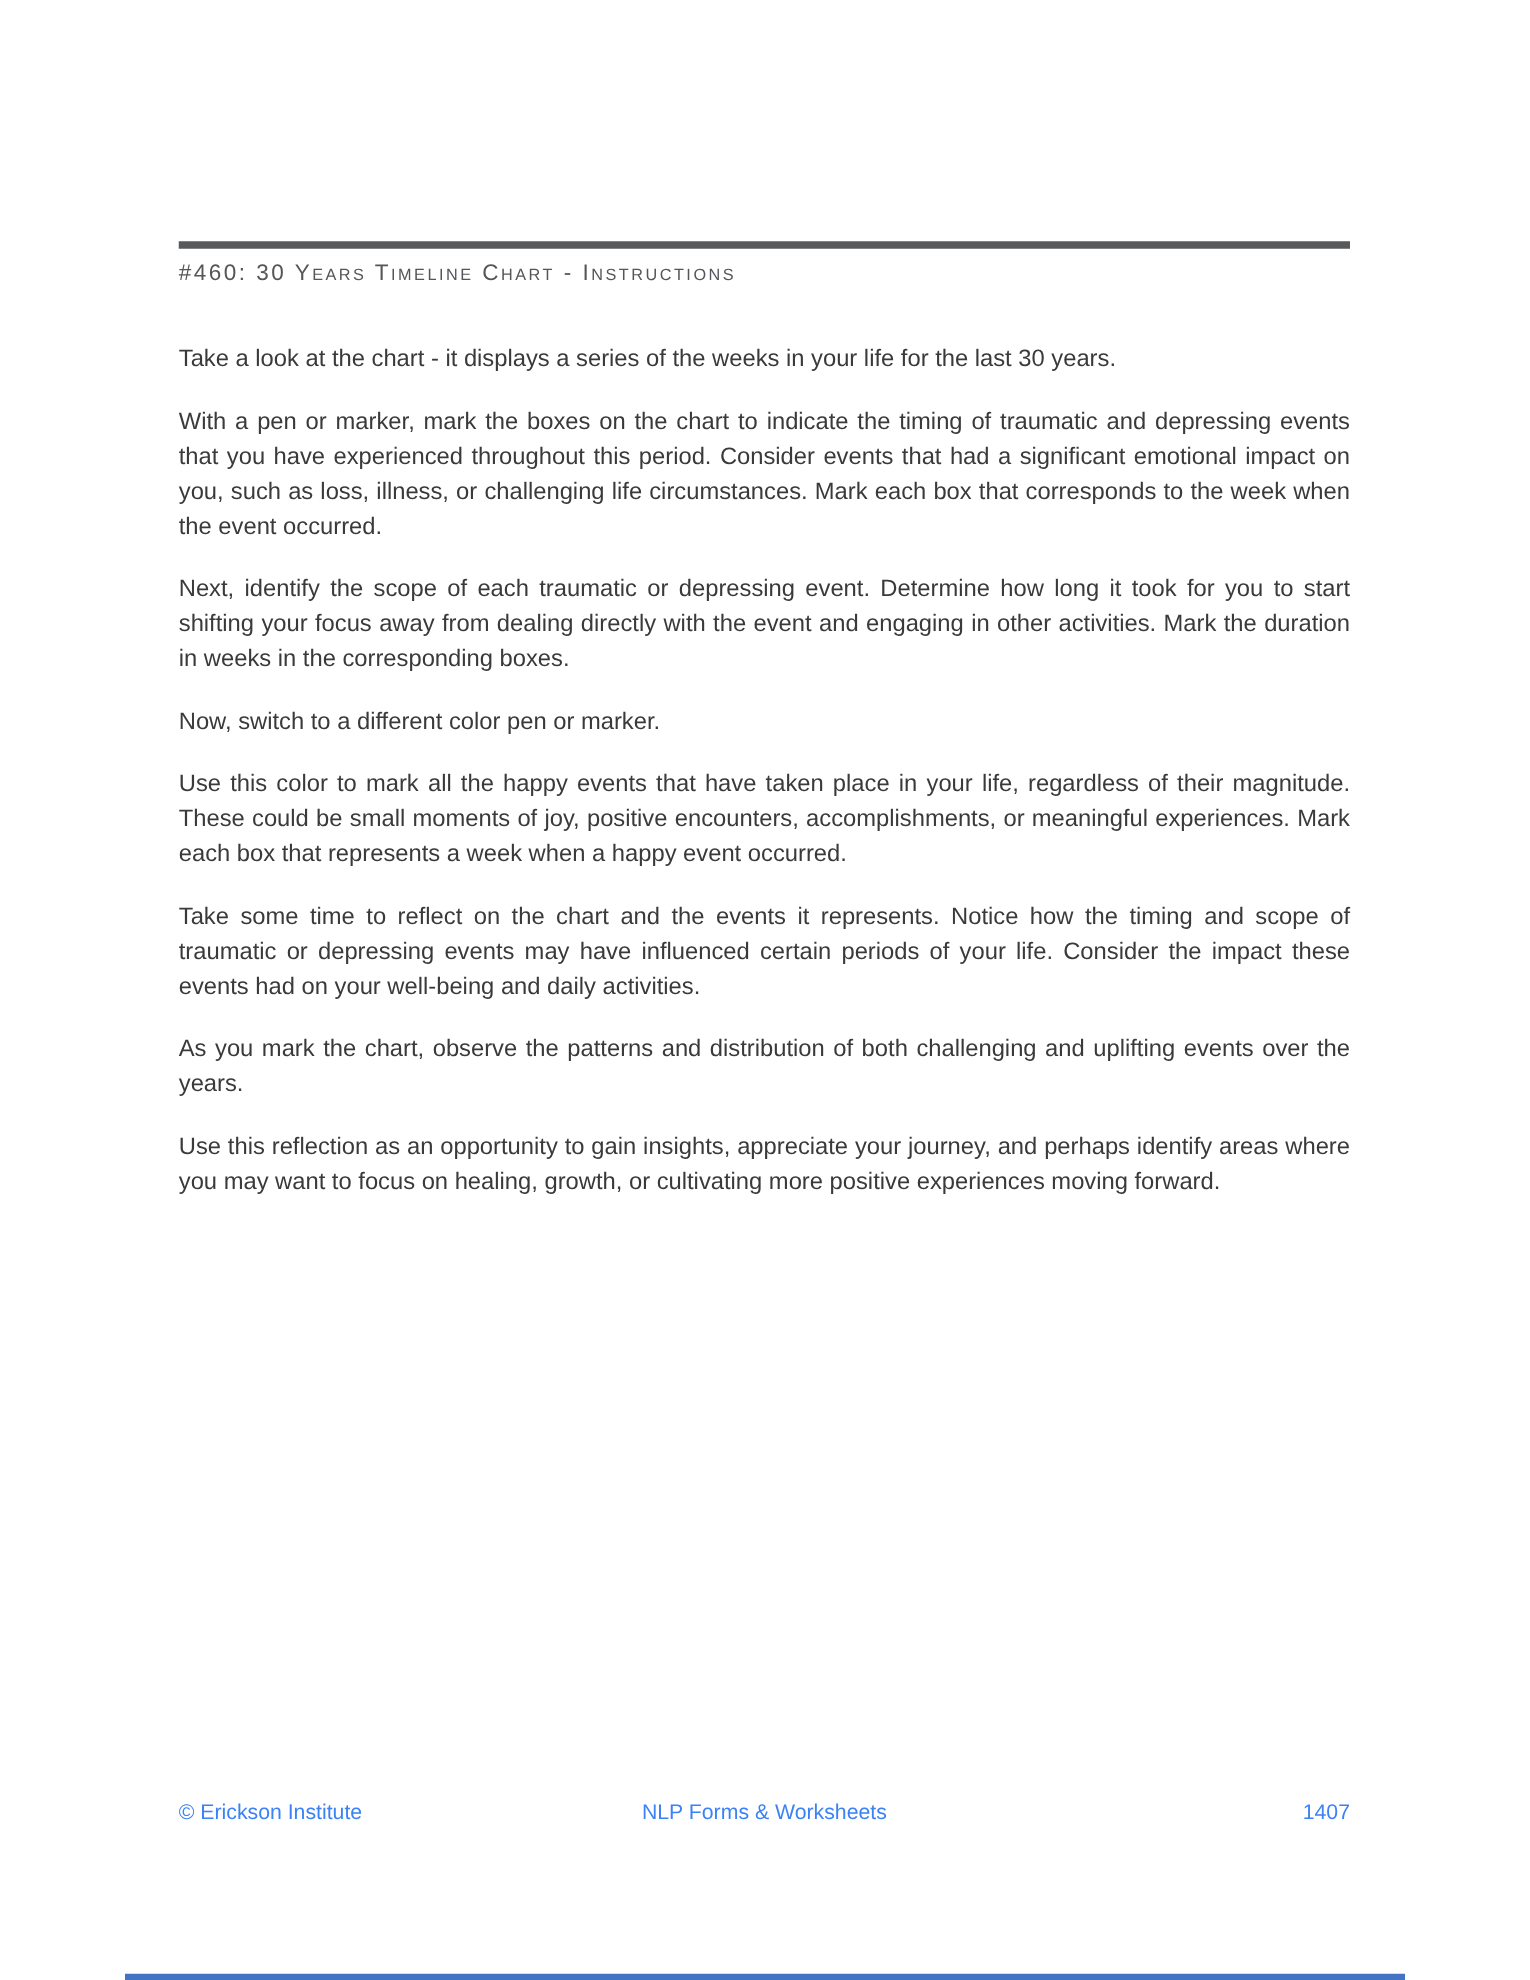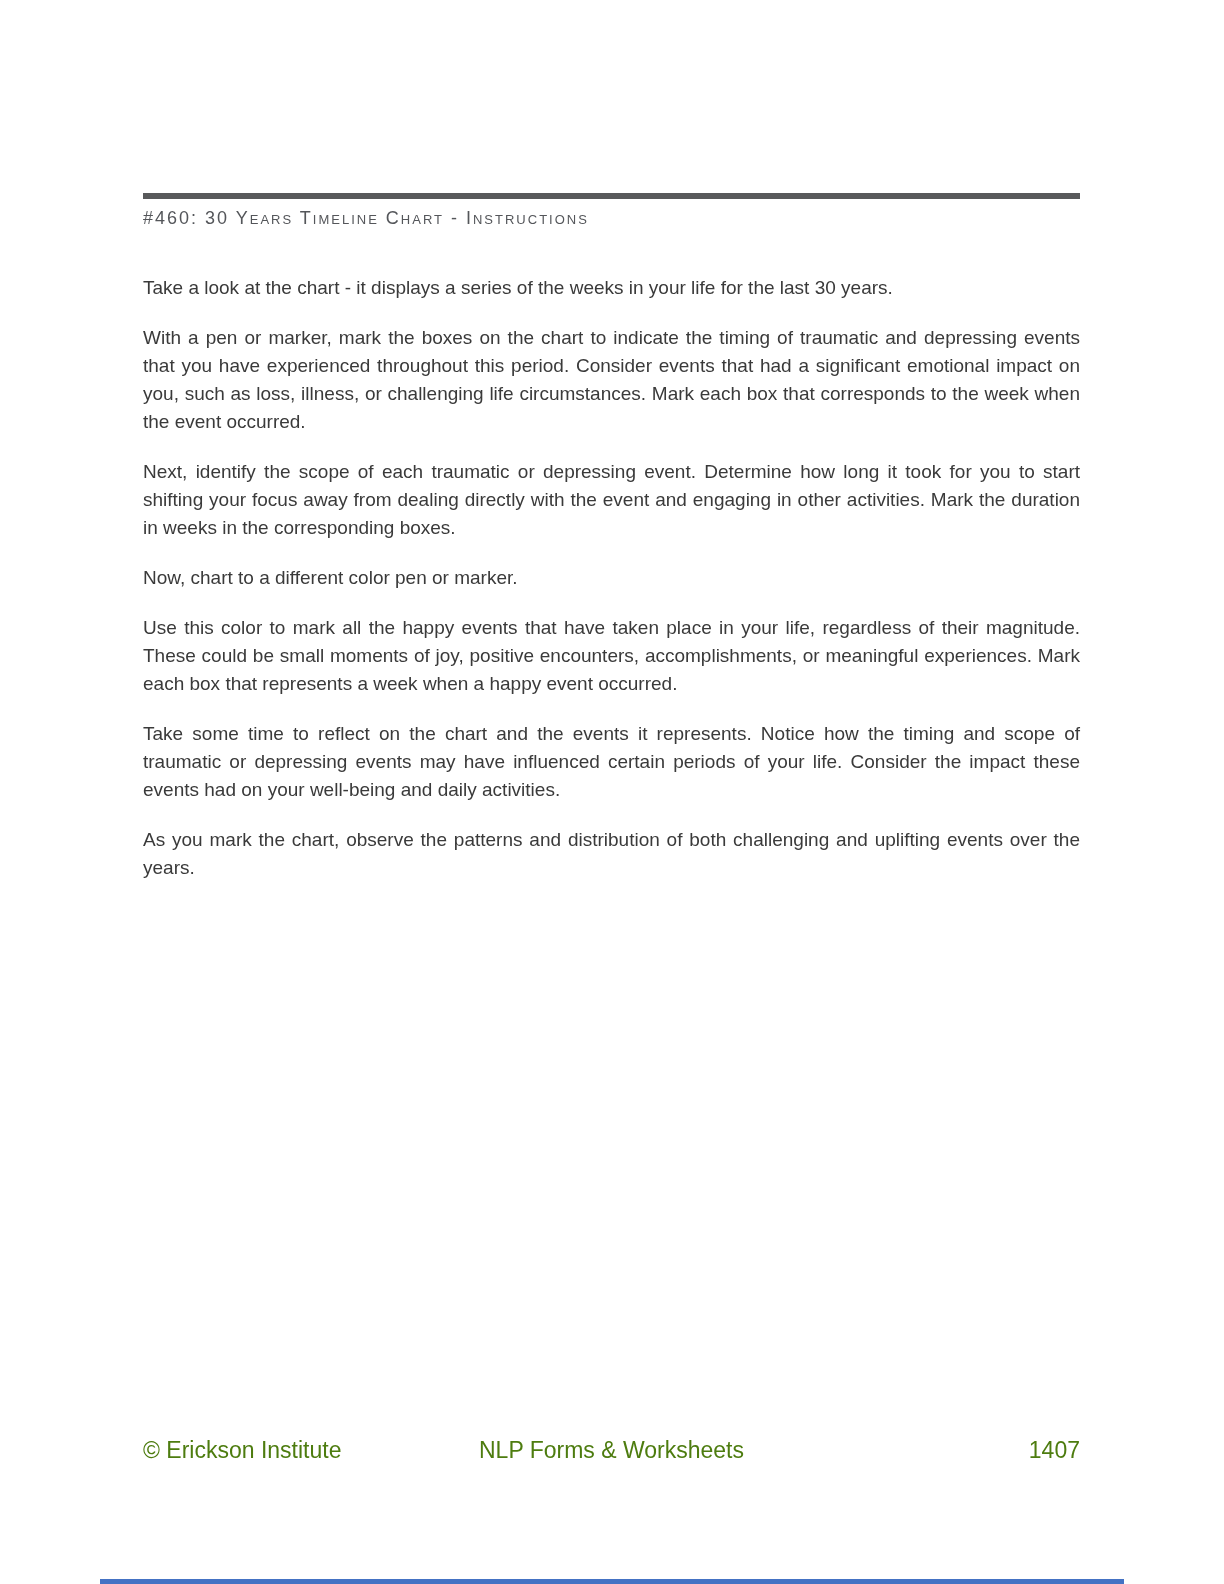--- a/index.html
+++ b/index.html
@@ -39,23 +39,23 @@
     color: #3a3a3a;
     text-align: justify;
     margin: 0 0 22px 0;
   }
   .footer {
     position: absolute;
     top: 1438px;
     left: 143px;
     width: 937px;
     height: 24px;
-    font-size: 23px;
+    font-size: 17px;
     line-height: 24px;
-    color: #4d7c0f;
+    color: #3b82f6;
     text-align: right;
   }
   .footer-left   { position: absolute; left: 0; top: 0; }
   .footer-center { position: absolute; left: 50%; top: 0; transform: translateX(-50%); }
   .footer-right  { position: absolute; right: 0; top: 0; }
   .bottom-bar {
     position: absolute;
     left: 100px;
     right: 100px;
     bottom: 0;
@@ -68,24 +68,25 @@
 
 <div class="page">
   <div class="content">
     <div class="top-rule"></div>
     <div class="doc-title">#460: 30 Years Timeline Chart - Instructions</div>
 
     <div class="body-text">
       <p class="para">Take a look at the chart - it displays a series of the weeks in your life for the last 30 years.</p>
       <p class="para">With a pen or marker, mark the boxes on the chart to indicate the timing of traumatic and depressing events that you have experienced throughout this period. Consider events that had a significant emotional impact on you, such as loss, illness, or challenging life circumstances. Mark each box that corresponds to the week when the event occurred.</p>
       <p class="para">Next, identify the scope of each traumatic or depressing event. Determine how long it took for you to start shifting your focus away from dealing directly with the event and engaging in other activities. Mark the duration in weeks in the corresponding boxes.</p>
-      <p class="para">Now, chart to a different color pen or marker.</p>
+      <p class="para">Now, switch to a different color pen or marker.</p>
       <p class="para">Use this color to mark all the happy events that have taken place in your life, regardless of their magnitude. These could be small moments of joy, positive encounters, accomplishments, or meaningful experiences. Mark each box that represents a week when a happy event occurred.</p>
       <p class="para">Take some time to reflect on the chart and the events it represents. Notice how the timing and scope of traumatic or depressing events may have influenced certain periods of your life. Consider the impact these events had on your well-being and daily activities.</p>
       <p class="para">As you mark the chart, observe the patterns and distribution of both challenging and uplifting events over the years.</p>
+      <p class="para">Use this reflection as an opportunity to gain insights, appreciate your journey, and perhaps identify areas where you may want to focus on healing, growth, or cultivating more positive experiences moving forward.</p>
     </div>
   </div>
 
   <div class="footer">
     <span class="footer-left">© Erickson Institute</span>
     <span class="footer-center">NLP Forms &amp; Worksheets</span>
     <span class="footer-right">1407</span>
   </div>
 
   <div class="bottom-bar"></div>

